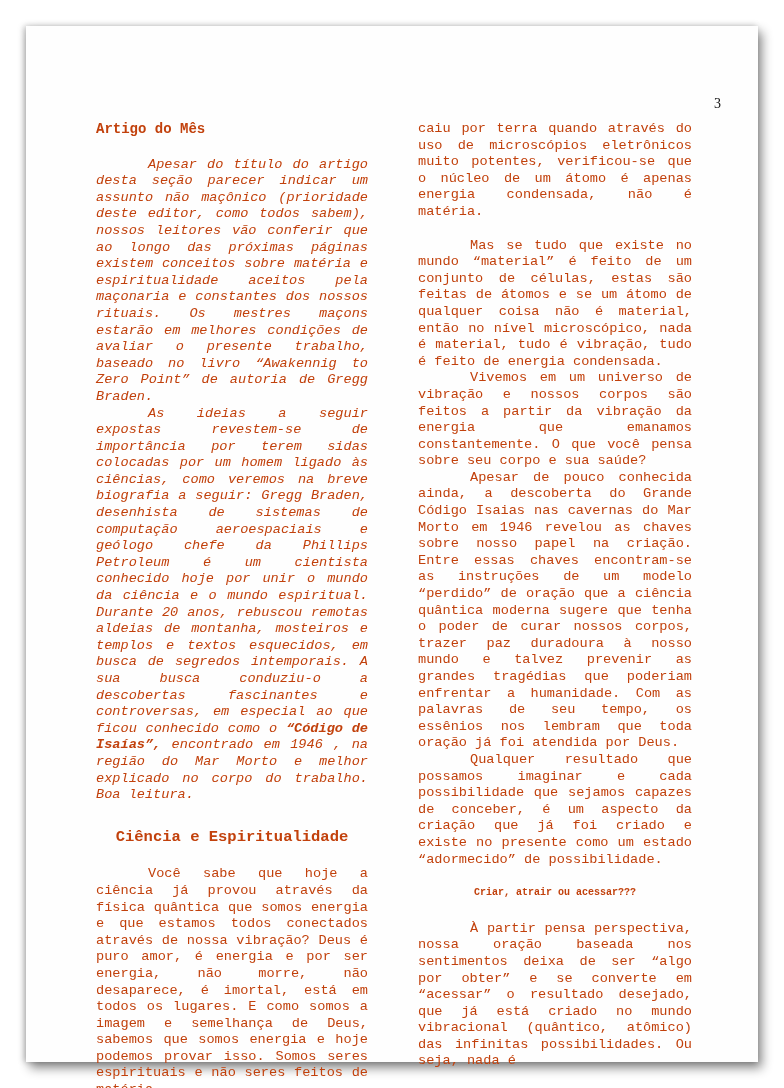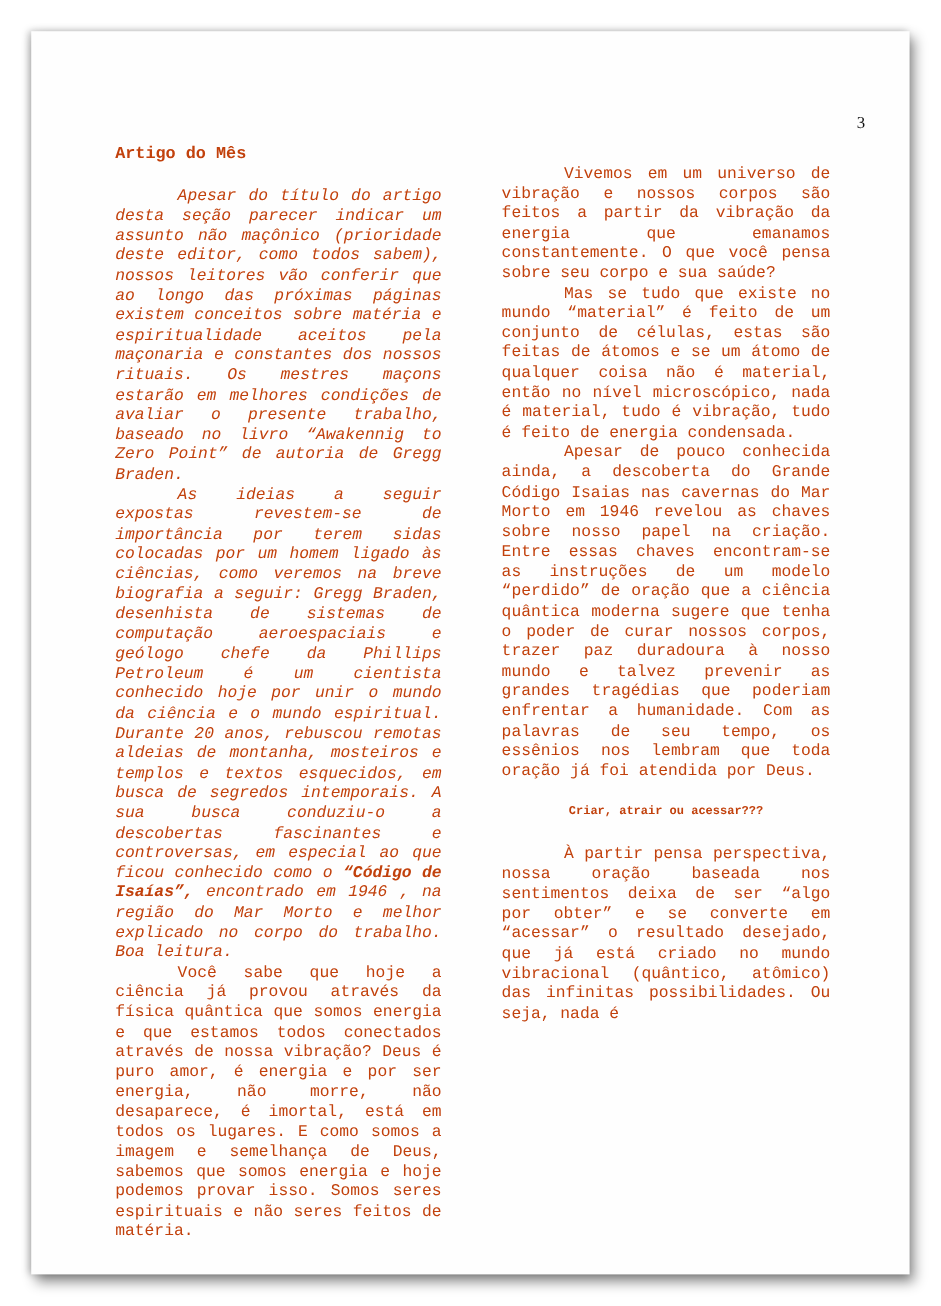--- a/index.html
+++ b/index.html
@@ -26,23 +26,26 @@
 <body>
 
 <div class="page">
   <div class="pnum">3</div>
 </div>
 
 <div class="col left">
   <p class="h-left">Artigo do Mês</p>
   <p class="ital">Apesar do título do artigo desta seção parecer indicar um assunto não maçônico (prioridade deste editor, como todos sabem), nossos leitores vão conferir que ao longo das próximas páginas existem conceitos sobre matéria e espiritualidade aceitos pela maçonaria e constantes dos nossos rituais. Os mestres maçons estarão em melhores condições de avaliar o presente trabalho, baseado no livro “Awakennig to Zero Point” de autoria de Gregg Braden.</p>
   <p class="ital"><span>As ideias a seguir expostas revestem-se de importância por terem sidas colocadas por um homem ligado às ciências, como veremos na breve biografia a seguir: Gregg Braden, desenhista de sistemas de computação aeroespaciais e geólogo chefe da Phillips Petroleum é um cientista conhecido hoje por unir o mundo da ciência e o mundo espiritual. Durante 20 anos, rebuscou remotas aldeias de montanha, mosteiros e templos e textos esquecidos, em busca de segredos intemporais. A sua busca conduziu-o a descobertas fascinantes e controversas, em especial ao que ficou conhecido como o </span><b class="in">“Código de Isaías”,</b><span> encontrado em 1946 , na região do Mar Morto e  melhor explicado no corpo do trabalho. Boa leitura.</span></p>
+  <p class="h-center h-sec">Ciência e Espiritualidade</p>
   <p>Você sabe que hoje a ciência já provou através da física quântica que somos energia e que estamos todos conectados através de nossa vibração? Deus é puro amor, é energia e por ser energia, não morre, não desaparece, é imortal, está em todos os lugares. E como somos a imagem e semelhança de Deus, sabemos que somos energia e hoje podemos provar isso. Somos seres espirituais e não seres feitos de matéria.</p>
 </div>
 
 <div class="col right">
+  <p style="text-indent:0">caiu por terra quando através do uso de microscópios eletrônicos muito potentes, verificou-se que o núcleo de um átomo é apenas energia condensada, não é matéria.</p>
   <div class="gap"></div>
+  <p>Mas se tudo que existe no mundo “material” é feito de um conjunto de células, estas são feitas de átomos e se um átomo de qualquer coisa não é material, então no nível microscópico, nada é material, tudo é vibração, tudo é feito de energia condensada.</p>
   <p>Vivemos em um universo de vibração e nossos corpos são feitos a partir da vibração da energia que emanamos constantemente. O que você pensa sobre seu corpo e sua saúde?</p>
-  <p>Mas se tudo que existe no mundo “material” é feito de um conjunto de células, estas são feitas de átomos e se um átomo de qualquer coisa não é material, então no nível microscópico, nada é material, tudo é vibração, tudo é feito de energia condensada.</p>
   <p>Apesar de pouco conhecida ainda, a descoberta do Grande Código Isaias nas cavernas do Mar Morto em 1946 revelou as chaves sobre nosso papel na criação. Entre essas chaves encontram-se as instruções de um modelo “perdido” de oração que a ciência quântica moderna sugere que tenha o poder de curar nossos corpos, trazer paz duradoura à nosso mundo e talvez prevenir as grandes tragédias que poderiam enfrentar a humanidade. Com as palavras de seu tempo, os essênios nos lembram que toda oração já foi atendida por Deus.</p>
+  <p>Qualquer resultado que possamos imaginar e cada possibilidade que sejamos capazes de conceber, é um aspecto da criação que já foi criado e existe no presente como um estado “adormecido” de possibilidade.</p>
   <p class="h-center h-sub">Criar, atrair ou acessar???</p>
   <p>À partir pensa perspectiva, nossa oração baseada nos sentimentos deixa de ser “algo por obter” e se converte em “acessar” o resultado desejado, que já está criado no mundo vibracional (quântico, atômico) das infinitas possibilidades. Ou seja, nada é</p>
 </div>
 
 </body></html>

